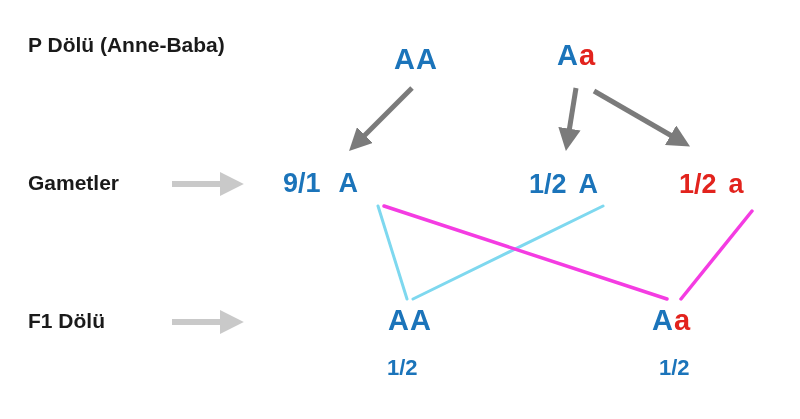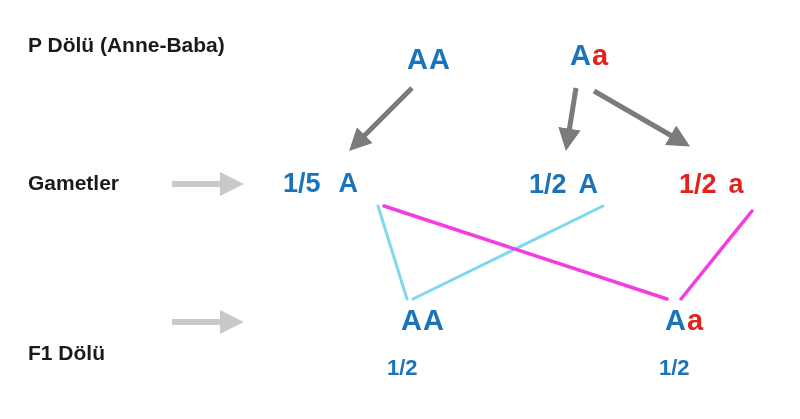--- a/index.html
+++ b/index.html
@@ -18,21 +18,20 @@
   .abs { position: absolute; white-space: nowrap; }
   .row-label {
     font-size: 21px;
     font-weight: bold;
     color: var(--black);
   }
   .genotype {
     font-size: 29px;
     font-weight: bold;
     letter-spacing: 1px;
-    margin-left: 13px;
   }
   .gamete {
     font-size: 27px;
     font-weight: bold;
   }
   .gamete .allele { margin-left: 12px; }
   .gamete-left .allele { margin-left: 18px; }
   .probability {
     font-size: 22px;
     font-weight: bold;
@@ -75,31 +74,31 @@
     <line x1="172" y1="322" x2="236" y2="322" class="stroke-light" marker-end="url(#ah-light)"></line>
 
     <line x1="378" y1="206" x2="407" y2="299" class="stroke-cyan"></line>
     <line x1="603" y1="206" x2="413" y2="299" class="stroke-cyan"></line>
     <line x1="384" y1="206" x2="667" y2="299" class="stroke-magenta"></line>
     <line x1="752" y1="211" x2="681" y2="299" class="stroke-magenta"></line>
   </svg>
 
   <div class="abs row-label" style="left:28px; top:171px;">Gametler</div>
   <div class="abs row-label" style="left:28px; top:33px;">P Dölü  (Anne-Baba)</div>
-  <div class="abs row-label" style="left:28px; top:309px;margin-top:32px;">F1 Dölü</div>
+  <div class="abs row-label" style="left:28px; top:309px;">F1 Dölü</div>
 
   <div class="abs genotype" style="left:394px; top:43px;">
     <span class="blue">A</span><span class="blue">A</span>
   </div>
   <div class="abs genotype" style="left:557px; top:39px;">
     <span class="blue">A</span><span class="red">a</span>
   </div>
 
   <div class="abs gamete gamete-left blue" style="left:283px; top:168px;">
-    <span class="fraction">1/5</span><span class="allele">A</span>
+    <span class="fraction">9/1</span><span class="allele">A</span>
   </div>
   <div class="abs gamete blue" style="left:529px; top:169px;">
     <span class="fraction">1/2</span><span class="allele">A</span>
   </div>
   <div class="abs gamete red" style="left:679px; top:169px;">
     <span class="fraction">1/2</span><span class="allele">a</span>
   </div>
 
   <div class="abs genotype" style="left:388px; top:304px;">
     <span class="blue">A</span><span class="blue">A</span>

